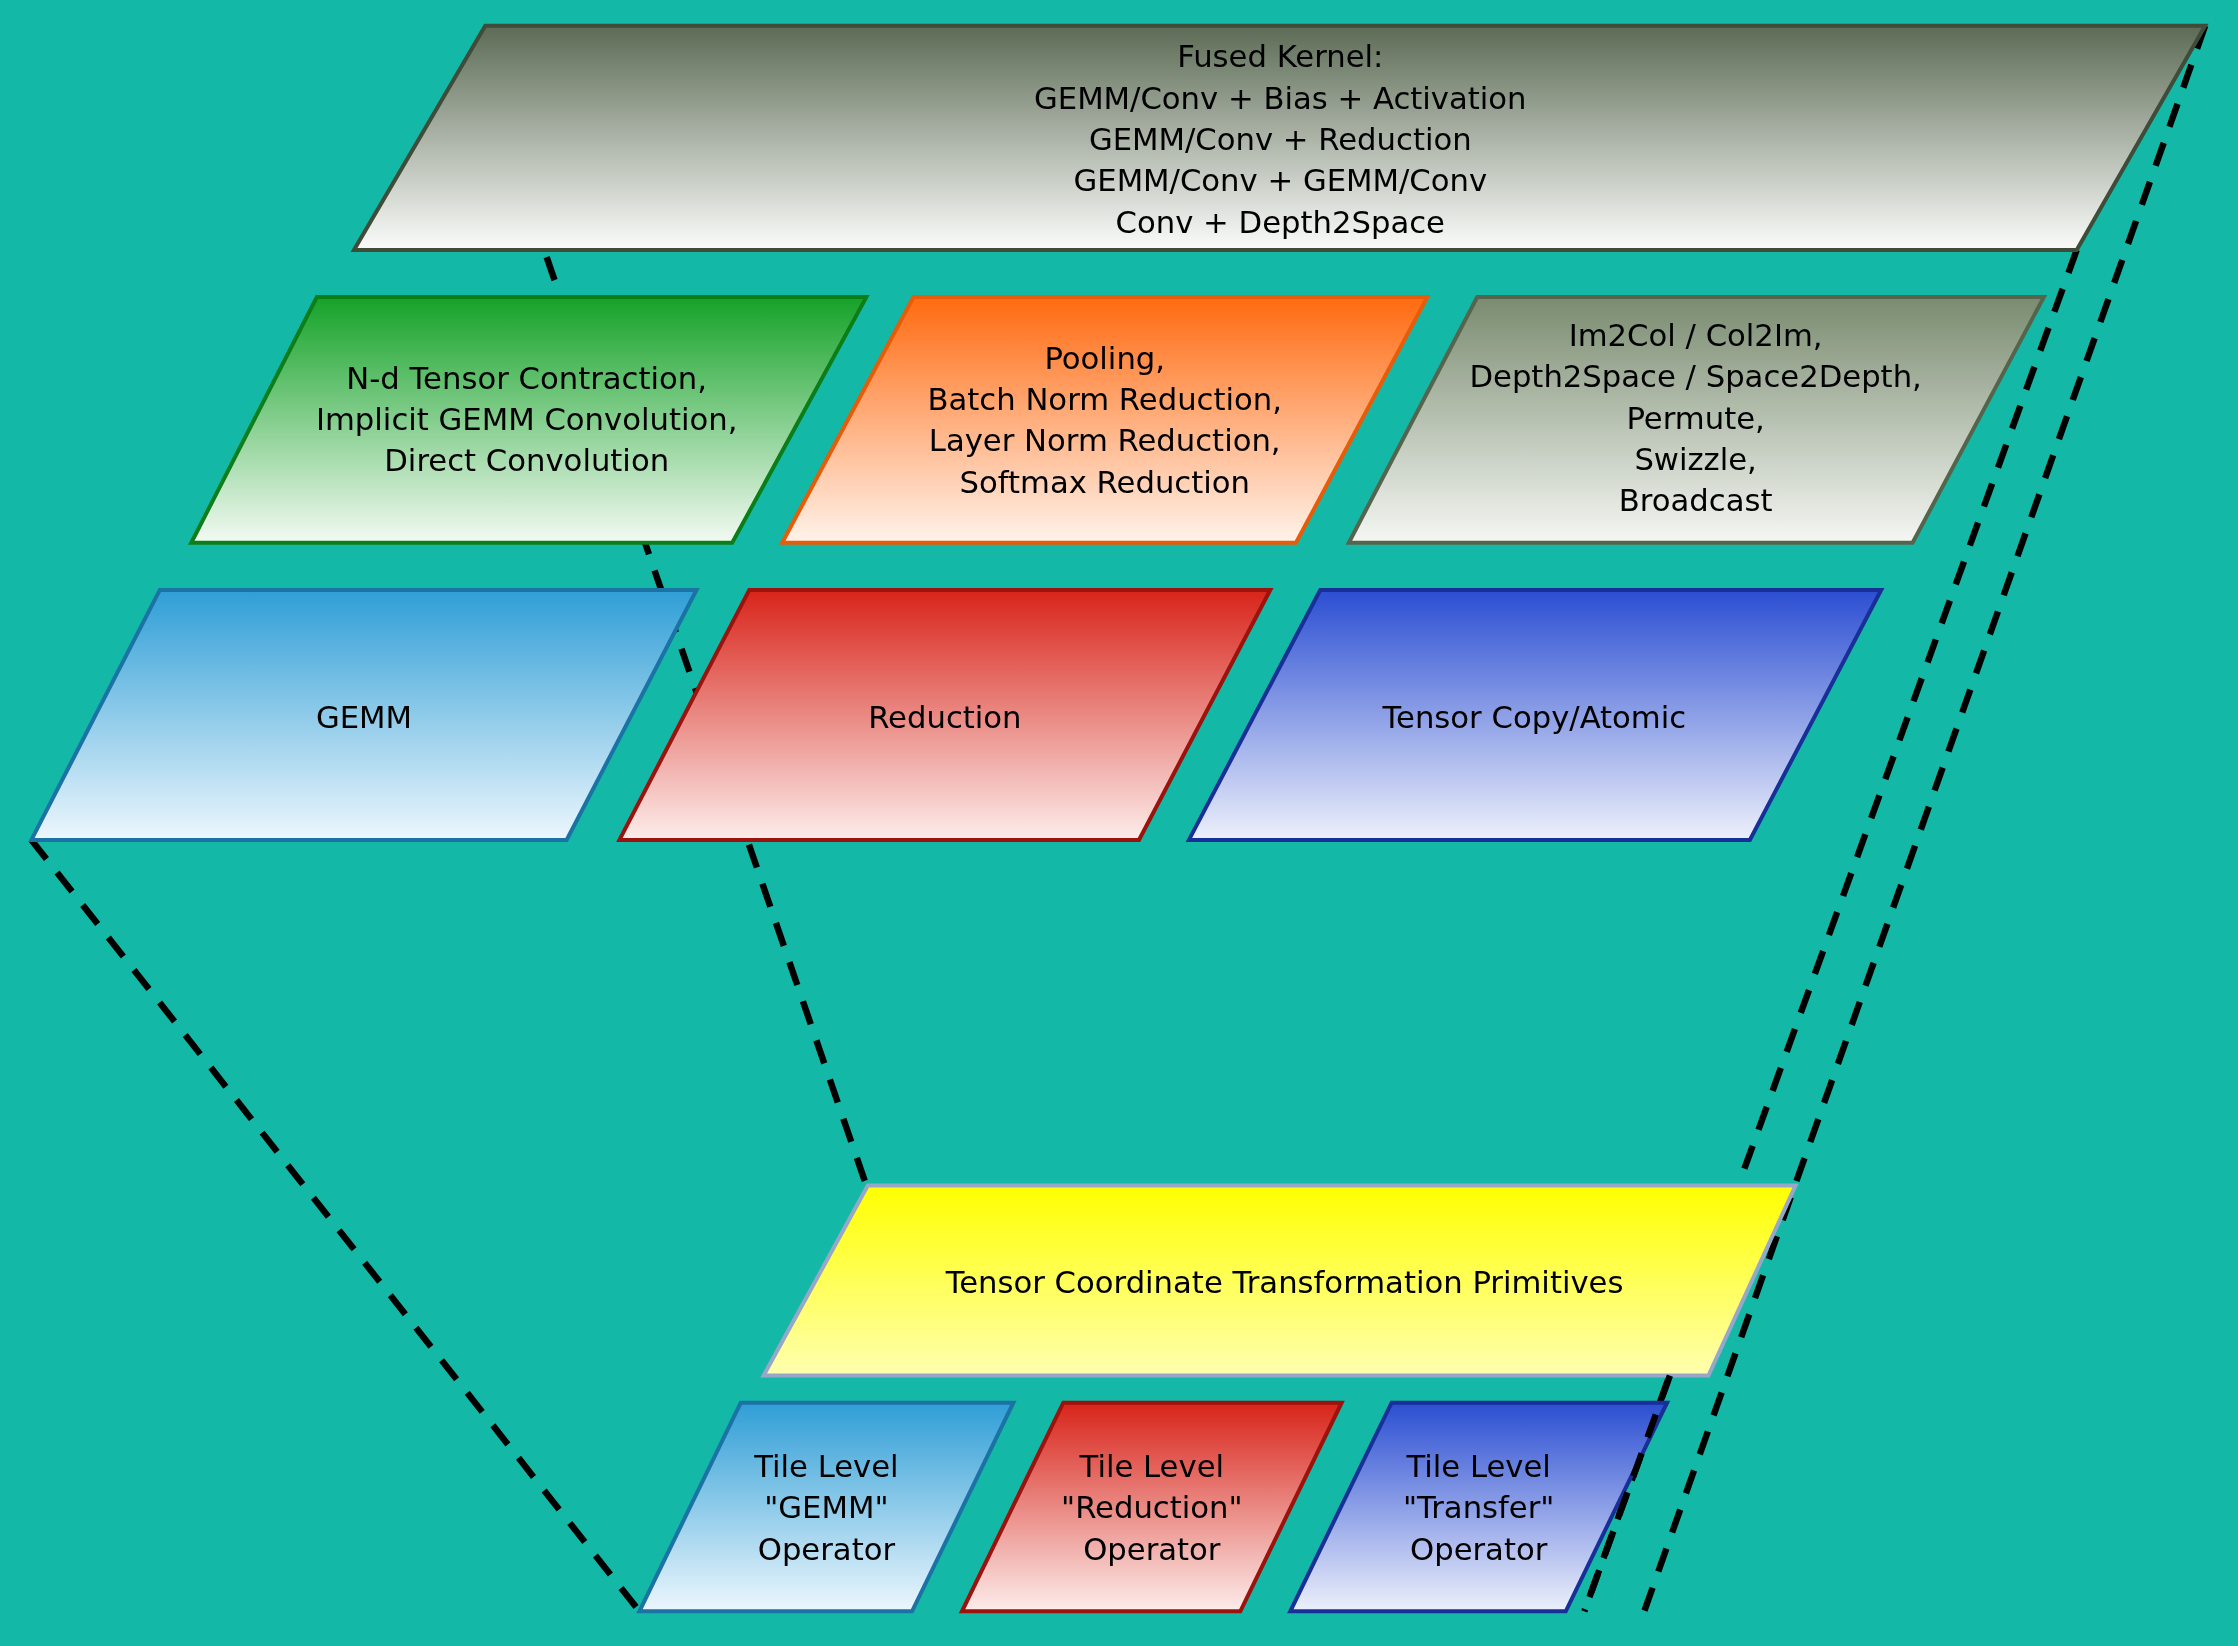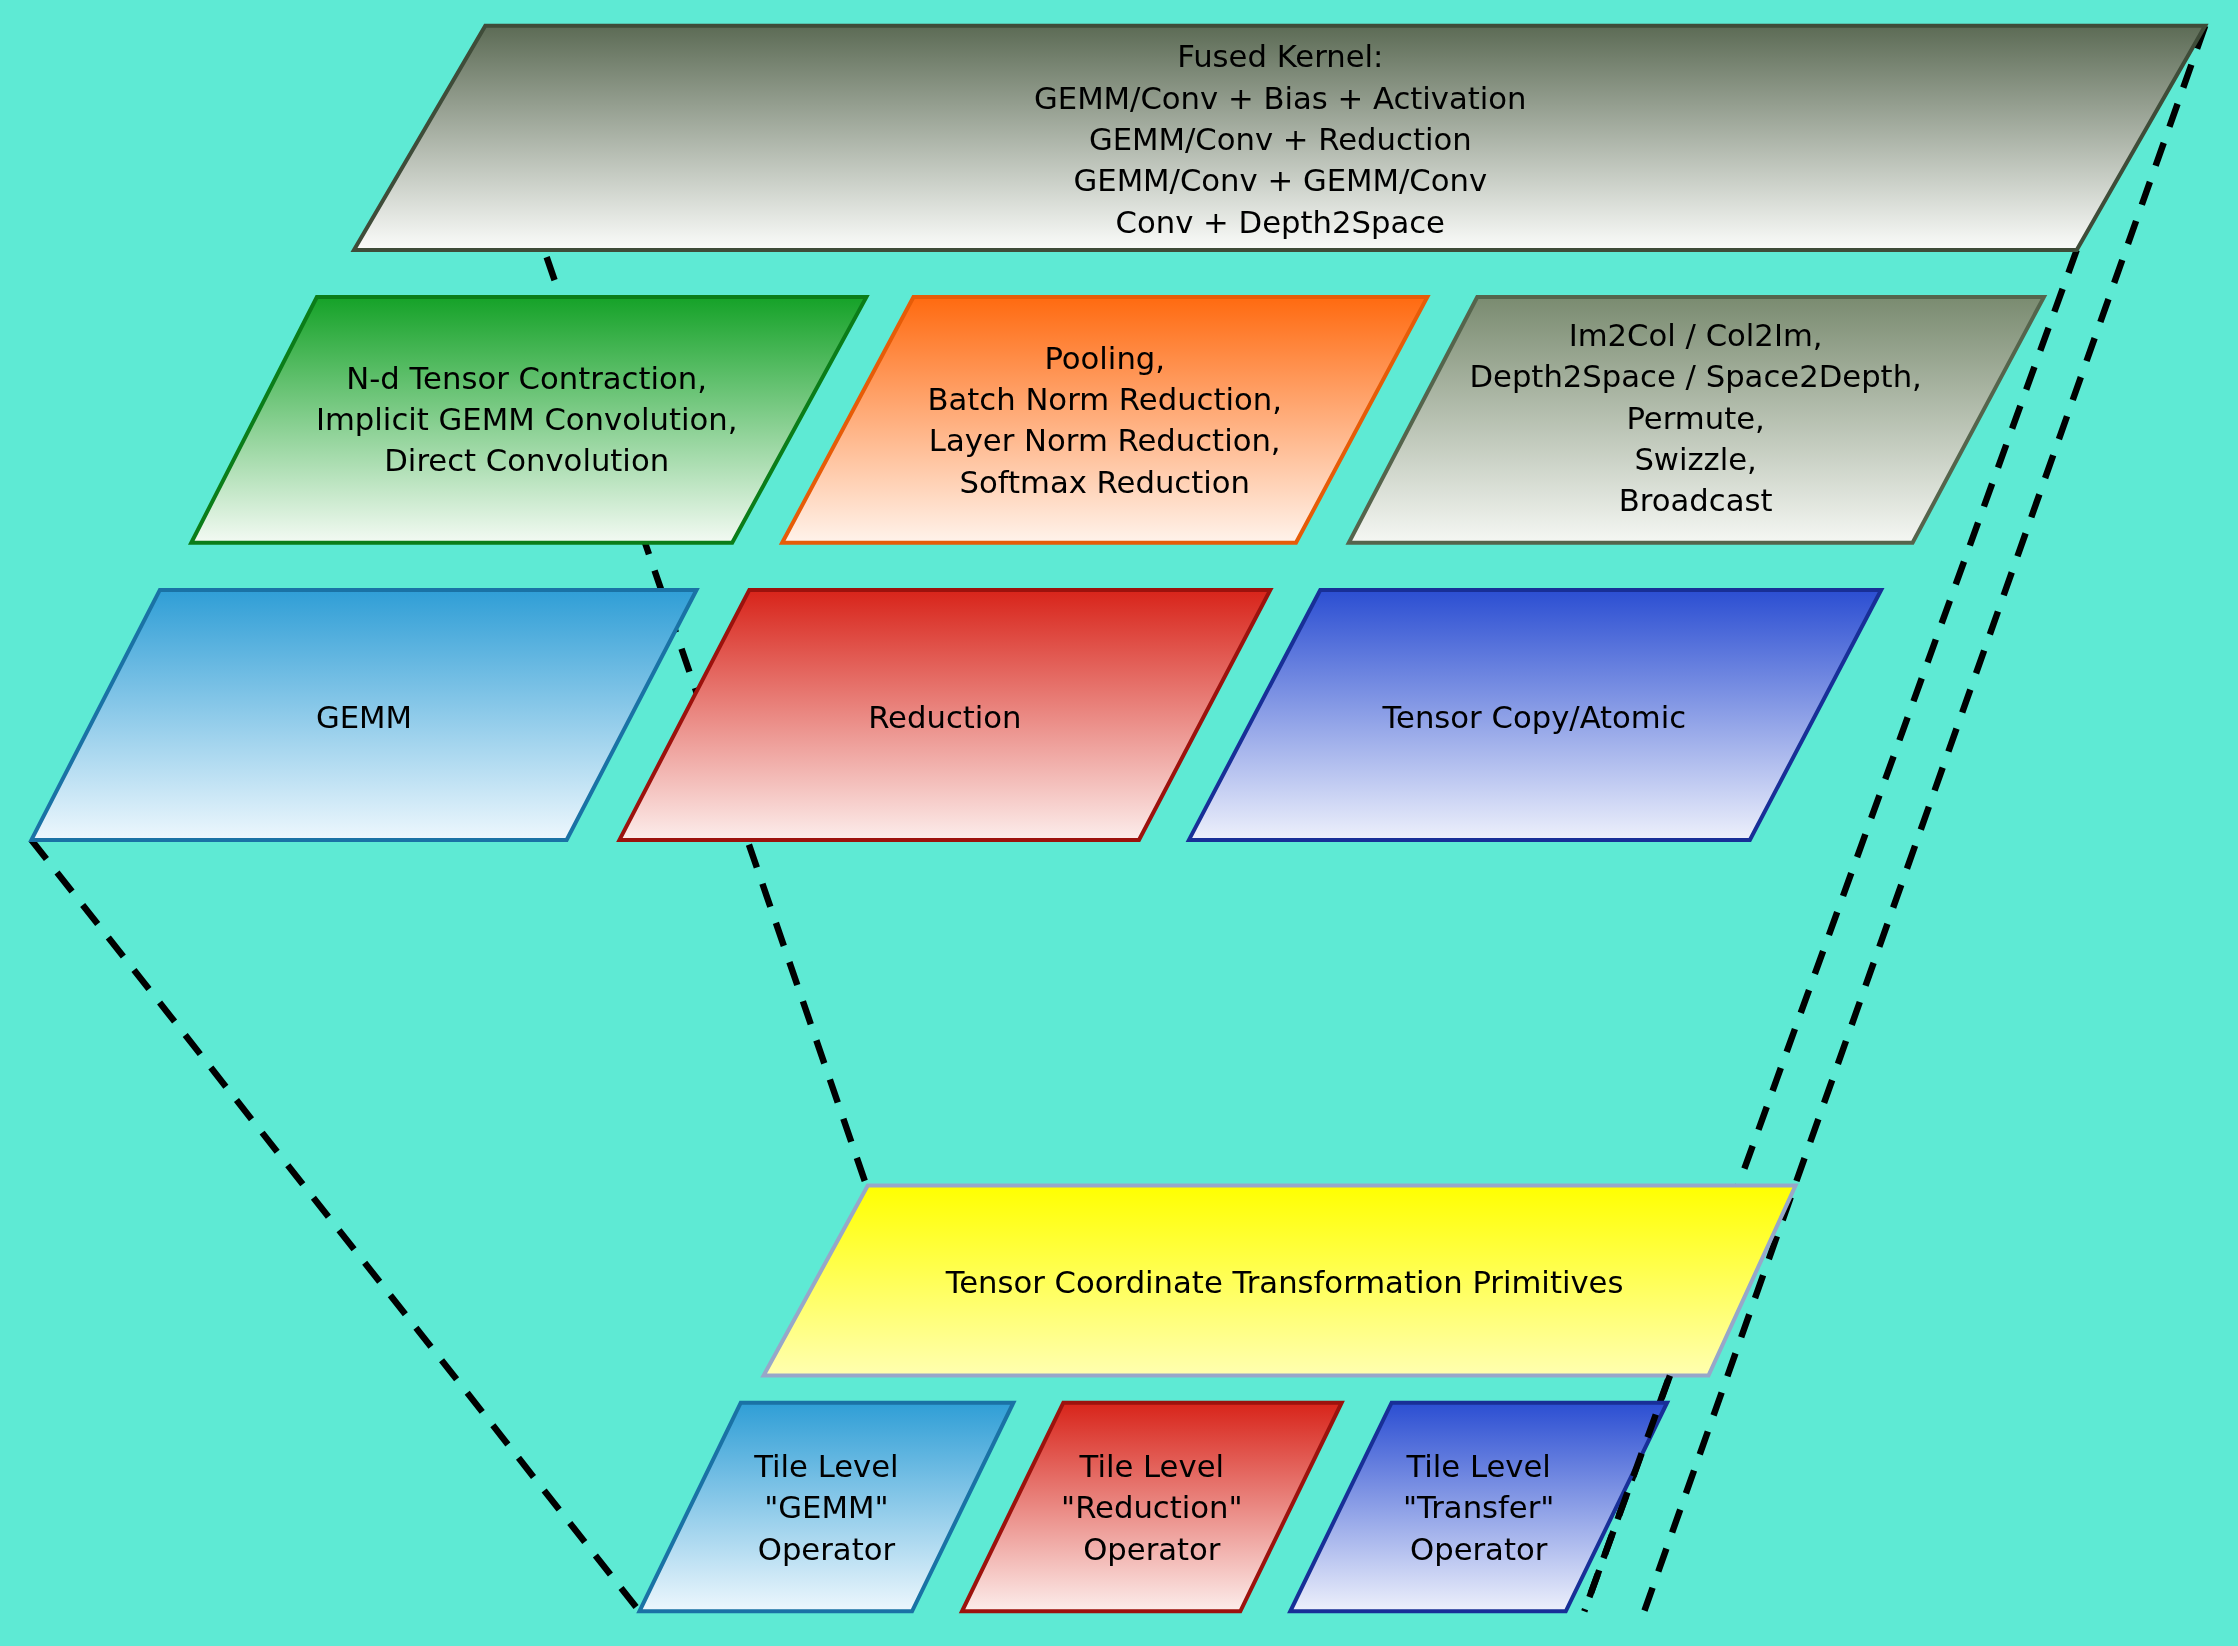--- a/index.html
+++ b/index.html
@@ -1,16 +1,16 @@
 <!DOCTYPE html>
 <html style="font-size:14.3px"><head>
 <meta charset="utf-8">
 <style>
   html,body{margin:0;padding:0;background:#ffffff;}
-  .canvas-wrap{width:2238px;height:1647px;background:#5eead4;}
+  .canvas-wrap{width:2238px;height:1647px;background:#14b8a6;}
   svg{display:block;}
   text{
     font-family:"DejaVu Sans","Liberation Sans",sans-serif;
     fill:#000000;
     font-size:21.5px;
   }
   .shape{stroke-width:2.8;}
   .dash{
     stroke:#000000;
     stroke-width:4.5;

